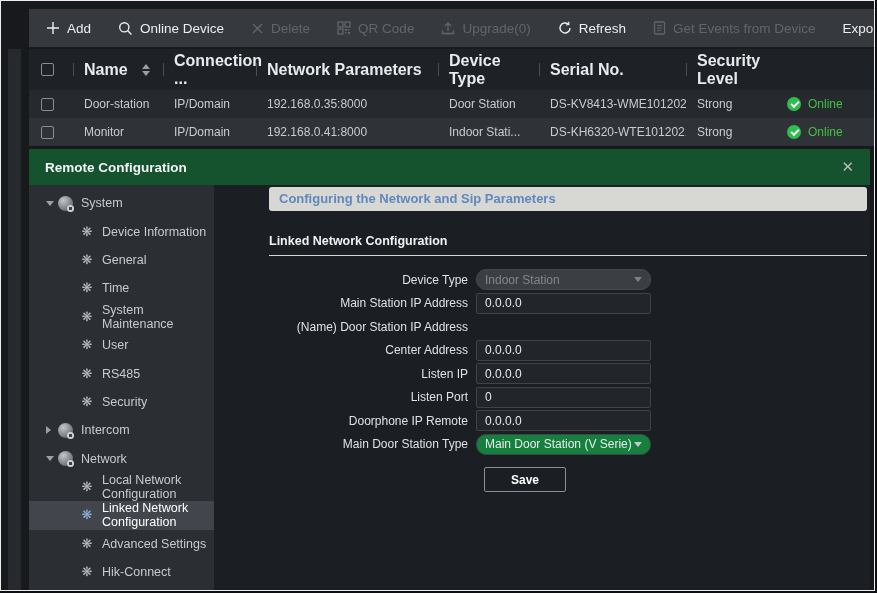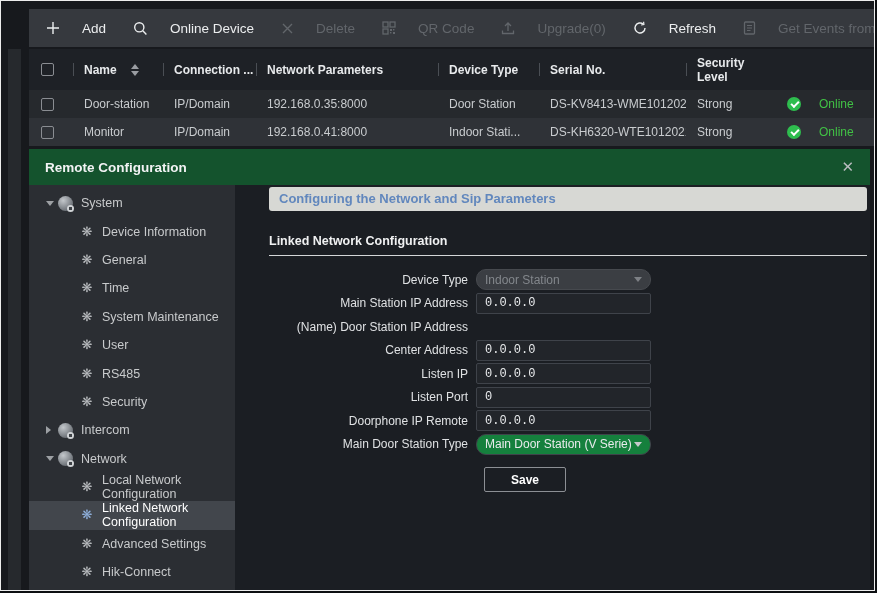--- a/index.html
+++ b/index.html
@@ -5,55 +5,55 @@
   * { margin:0; padding:0; box-sizing:border-box; }
   html,body { width:877px; height:593px; background:#0d0f12; font-family:"Liberation Sans", sans-serif; }
   .screen { position:relative; width:875px; height:591px; border:1px solid #ededed; background:#17191d; overflow:hidden; }
 
   
   .left-strip { position:absolute; left:7px; top:48px; bottom:0; width:13px; background:#26292d; }
 
   
   .toolbar { position:absolute; left:28px; top:8px; right:0; height:38px; background:#36393e;
              display:flex; align-items:center; gap:27px; padding-left:17px; font-size:13.5px; color:#eceeef; }
-  .tool-item { display:flex; align-items:center; gap:22px; cursor:pointer; white-space:nowrap; }
+  .tool-item { display:flex; align-items:center; gap:7px; cursor:pointer; white-space:nowrap; }
   .tool-item.disabled { color:#62666b; }
   .tool-item svg { display:block; }
 
   
   .tbl-head { position:absolute; left:28px; top:48px; right:0; height:41px; background:#1e2126;
               display:grid; grid-template-columns:44px 90px 93px 182px 101px 147px 90px auto;
-              align-items:center; font-size:12px; font-weight:bold; color:#e8eaec; }
+              align-items:center; font-size:16px; font-weight:bold; color:#e8eaec; }
   .th { display:flex; align-items:center; height:100%; }
   .th .sep { height:13px; border-left:1px solid #4a4e54; margin-right:10px; }
   .th .sep-r { height:13px; border-left:1px solid #4a4e54; margin-left:8px; }
   .cb { width:13px; height:13px; border:1px solid #8a8d92; border-radius:2px; margin-left:12px; background:transparent; }
   .sort { display:flex; flex-direction:column; gap:2px; margin-left:14px; }
   .sort i { width:0; height:0; border-left:4px solid transparent; border-right:4px solid transparent; }
   .sort .up { border-bottom:5px solid #9a9da2; }
   .sort .dn { border-top:5px solid #9a9da2; }
   .row { position:absolute; left:28px; right:0; height:28px;
          display:grid; grid-template-columns:44px 90px 93px 182px 101px 147px 90px auto;
          align-items:center; font-size:12px; color:#c9cccf; }
   .row-0 { top:89px;  background:#26292d; }
   .row-1 { top:117px; background:#2f3237; }
   .cell { padding-left:11px; overflow:hidden; white-space:nowrap; }
-  .res-cell { display:flex; align-items:center; gap:18px; color:#41c145; }
+  .res-cell { display:flex; align-items:center; gap:7px; color:#41c145; }
   .ok-ic { width:14px; height:14px; border-radius:50%; background:#2ebd4e; position:relative; flex:0 0 auto; }
   .ok-ic::after { content:""; position:absolute; left:3.5px; top:4px; width:6px; height:3px;
                   border-left:2px solid #fff; border-bottom:2px solid #fff; transform:rotate(-45deg); }
 
   
   .modal { position:absolute; left:28px; top:148px; width:841px; bottom:0; background:#1b1e23; }
   .modal-head { position:absolute; left:0; top:0; right:0; height:36px; background:#14532d;
                 display:flex; align-items:center; justify-content:space-between; padding:0 16px; }
   .modal-title { font-size:13.5px; font-weight:bold; color:#f2f3f4; }
   .modal-close { color:#b9bcbf; font-size:15px; cursor:pointer; }
 
-  .side { position:absolute; left:0; top:36px; width:206px; bottom:0; background:#2b2e33; padding-top:4px; }
+  .side { position:absolute; left:0; top:36px; width:185px; bottom:0; background:#2b2e33; padding-top:4px; }
   .tree-item { height:28.4px; display:flex; align-items:center; font-size:12.5px; color:#c8cacc; cursor:pointer; }
   .tree-item.lvl0 { padding-left:17px; }
   .tree-item.lvl1 { padding-left:50px; }
   .tree-item.selected { background:#42464c; color:#fff; }
   .expander { width:12px; display:inline-flex; flex:0 0 12px; }
   .expander i { width:0; height:0; }
   .expander.open i { border-left:4px solid transparent; border-right:4px solid transparent; border-top:5px solid #9da0a4; }
   .expander.closed i { border-top:4px solid transparent; border-bottom:4px solid transparent; border-left:5px solid #9da0a4; }
   .globe { width:15px; height:15px; border-radius:50%; margin-right:8px; flex:0 0 15px; position:relative;
            background:radial-gradient(circle at 35% 30%, #c3c7cb, #6f747a 70%); }
@@ -65,21 +65,21 @@
 
   .content { position:absolute; left:230px; top:36px; right:0; bottom:0; }
   .banner { position:absolute; left:10px; right:3px; top:2px; height:24px; background:#d7d8d4; border-radius:3px;
             color:#6187bd; font-size:13px; font-weight:bold; line-height:24px; padding-left:10px; }
   .section-title { position:absolute; left:10px; top:49px; font-size:12.5px; font-weight:bold; color:#f0f1f2; }
   .section-rule { position:absolute; left:10px; right:3px; top:70px; border-bottom:1px solid #d4d6d8; }
   .form { position:absolute; left:0; top:84px; right:0; }
   .frow { display:flex; align-items:center; height:21px; margin-bottom:2.5px; }
   .flabel { width:217px; text-align:right; padding-right:8px; font-size:12px; color:#dfe1e3; white-space:nowrap; }
   .finput { width:175px; height:21px; background:#22252a; border:1px solid #3f434a; border-radius:2px;
-            color:#e8eaec; font-size:12px; padding:0 8px; font-family:Liberation Mono, monospace; }
+            color:#e8eaec; font-size:12px; padding:0 8px; font-family:Liberation Sans, sans-serif; }
   .fselect { width:175px; height:21px; border-radius:10px; display:flex; align-items:center; justify-content:space-between;
              padding:0 8px; font-size:12px; }
   .fselect.disabled { background:#3b3e43; border:1px solid #46494e; color:#83878c; }
   .fselect.enabled { background:#15803d; border:1px solid #3f434a; color:#e8eaec; }
   .caret { width:0; height:0; border-left:4px solid transparent; border-right:4px solid transparent; }
   .fselect.disabled .caret { border-top:5px solid #7d8085; }
   .fselect.enabled .caret { border-top:5px solid #c6c9cc; }
   .save-btn { position:absolute; left:225px; top:282px; width:82px; height:25px; background:transparent;
               border:1px solid #8c8f94; border-radius:2px; color:#fff; font-weight:bold; font-size:12px;
               font-family:"Liberation Sans", sans-serif; cursor:pointer; }

